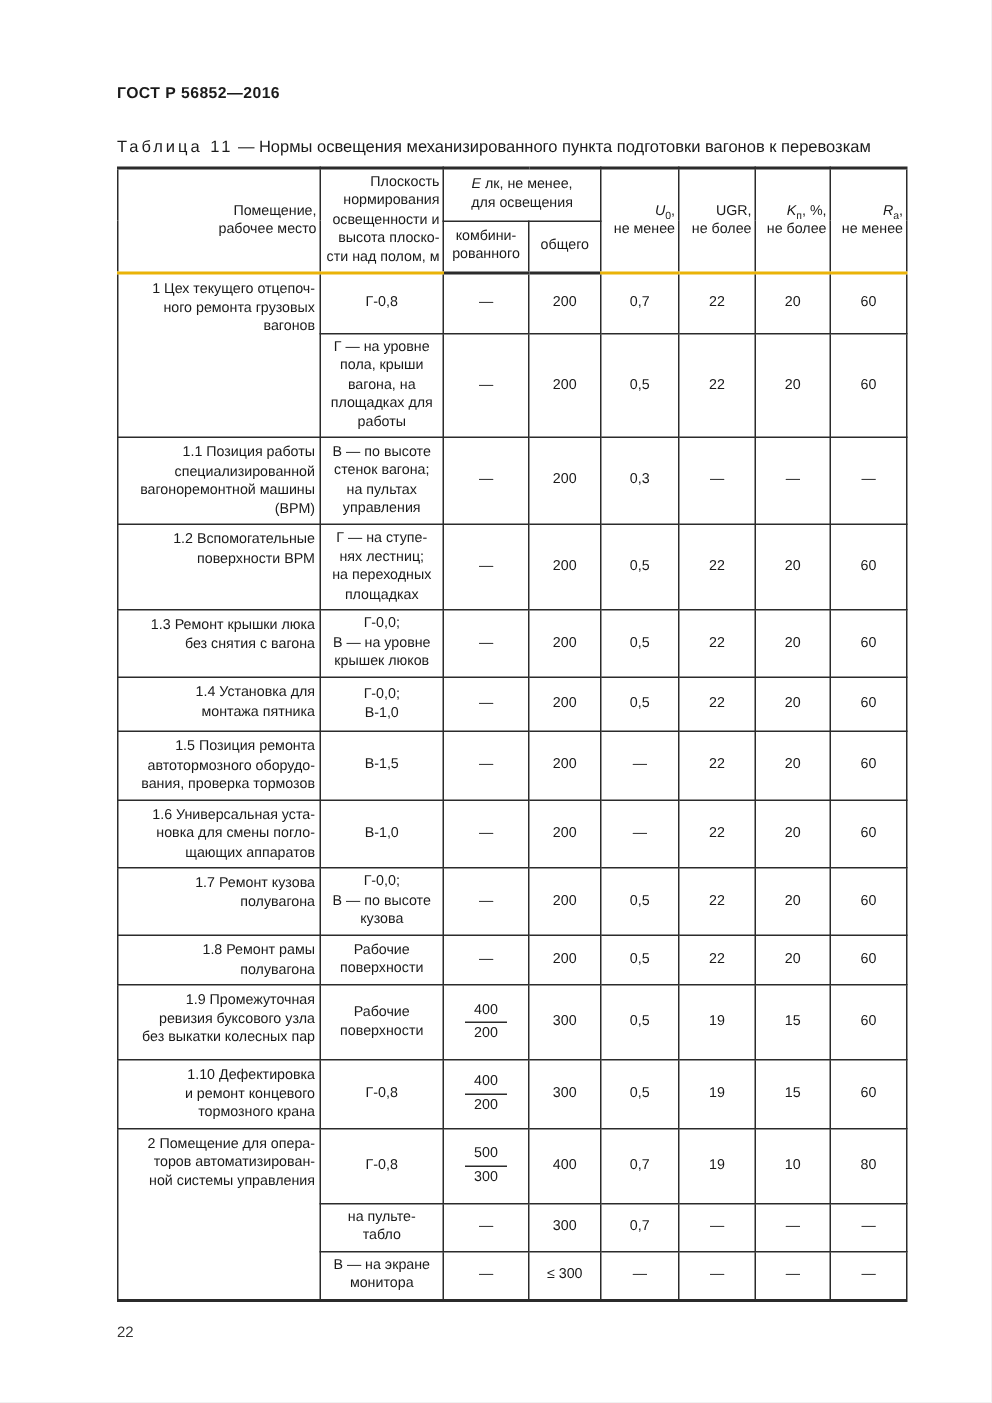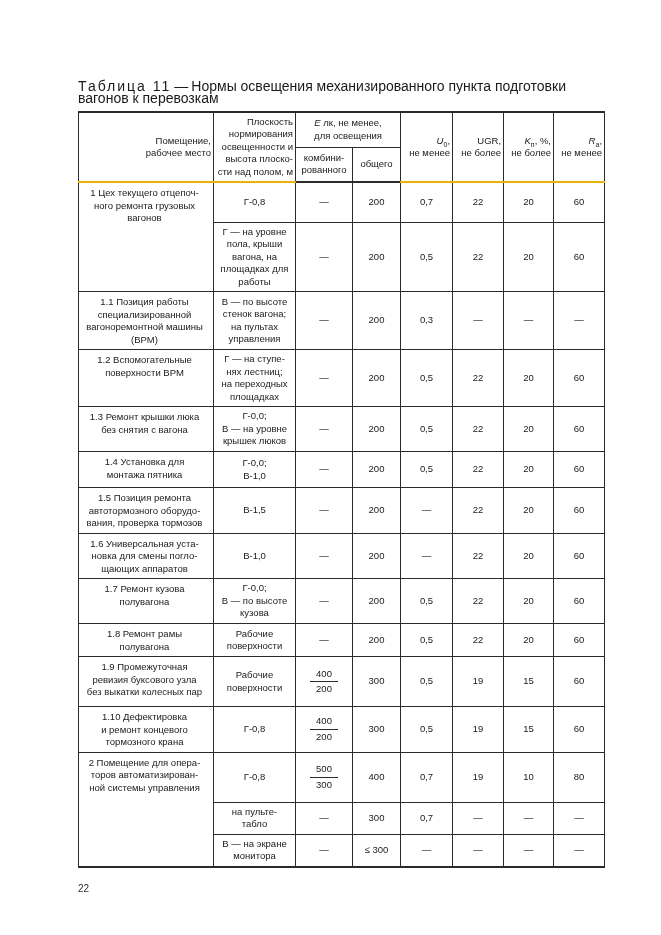--- a/index.html
+++ b/index.html
@@ -14,21 +14,21 @@
     box-sizing: border-box;
     padding: 56px 57px 0 78px;
   }
   .doc-code {
     font-size: 10.5px;
     font-weight: bold;
     letter-spacing: 0.3px;
   }
   .caption {
     margin: 24px 0 7px 0;
-    font-size: 14px;
+    font-size: 11px;
     line-height: 12px;
   }
   .cap-label { letter-spacing: 2px; }
   .cap-sep { margin: 0 3px; }
 
   table.norms {
     border-collapse: collapse;
     table-layout: fixed;
     width: 527px;
     font-size: 9.5px;
@@ -44,21 +44,21 @@
   thead th {
     font-weight: normal;
     text-align: center;
     vertical-align: middle;
     padding: 1px 2px;
   }
   thead tr:last-child th { border-bottom: 2px solid #2b2b2b; }
   thead th[rowspan] { border-bottom: 2px solid #eab308; text-align: right; }
   tbody td { padding: 3px 3px; }
   td.room {
-    text-align: center;
+    text-align: right;
     vertical-align: top;
     padding-left: 0;
     padding-top: 4px;
   }
   td.plane, td.val {
     text-align: center;
     vertical-align: middle;
   }
   tbody tr:nth-child(1)  { height: 40px; }
   tbody tr:nth-child(2)  { height: 66px; }
@@ -87,20 +87,21 @@
     margin-top: 15px;
     font-size: 10px;
     color: #333333;
   }
 </style>
 </head>
 <body>
 
 <div class="page">
 
+  <div class="doc-code">ГОСТ Р 56852—2016</div>
 
   <p class="caption"><span class="cap-label">Таблица 11</span><span class="cap-sep">—</span><span>Нормы освещения механизированного пункта подготовки вагонов к перевозкам</span></p>
 
   <table class="norms">
     <colgroup>
       <col style="width:135px">
       <col style="width:82px">
       <col style="width:57px">
       <col style="width:48px">
       <col style="width:52px">

